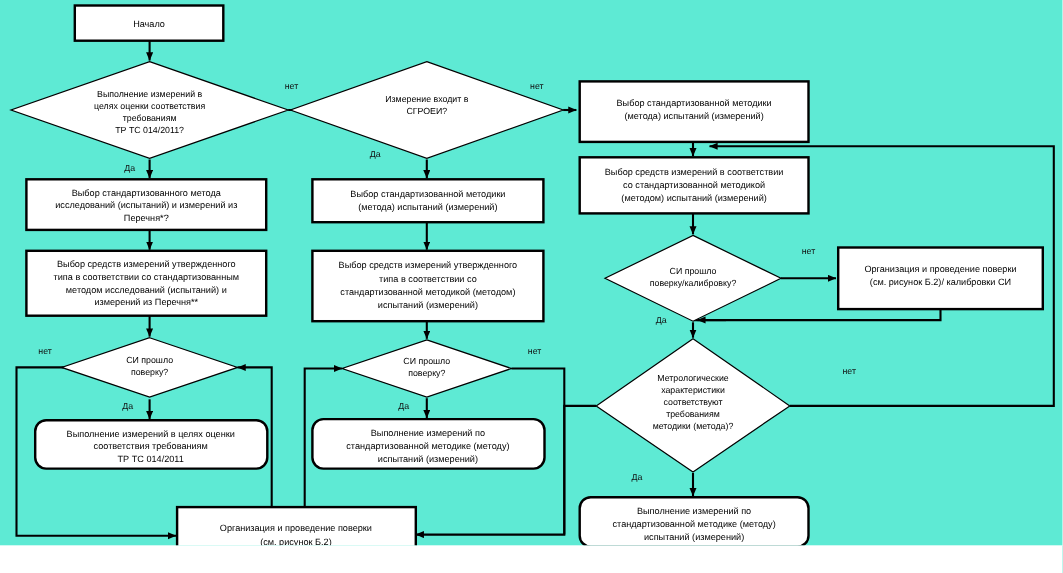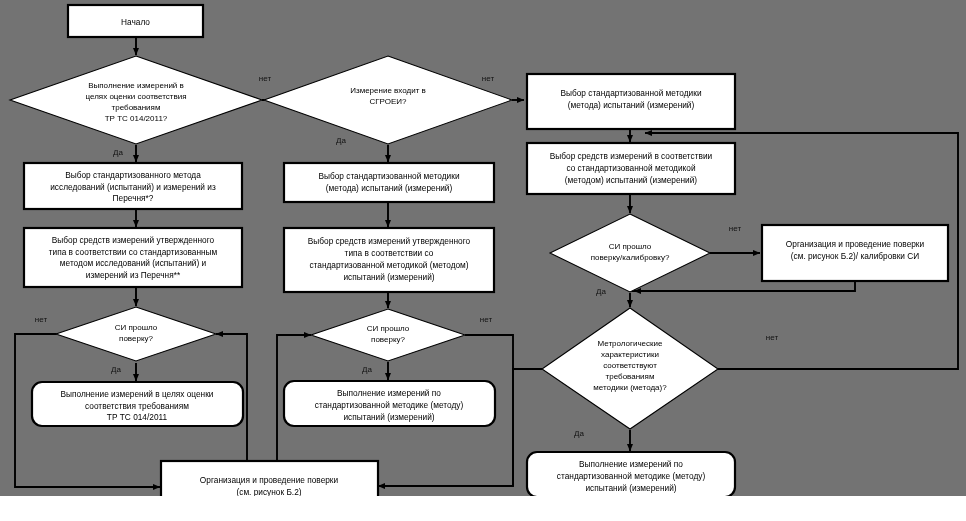--- a/index.html
+++ b/index.html
@@ -1,17 +1,17 @@
 <!DOCTYPE html>
 <html><head>
 <meta charset="utf-8">
 <style>
   html,body{margin:0;padding:0;background:#ffffff;}
   body{font-family:"Liberation Sans","DejaVu Sans",sans-serif;}
-  #chart-root{position:relative;width:966px;height:496px;background:#737373;overflow:hidden;}
+  #chart-root{position:relative;width:966px;height:496px;background:#5eead4;overflow:hidden;}
   svg#flow{position:absolute;left:0;top:0;width:966px;height:521px;display:block;}
   .shape-stroke-thick{stroke:#000000;stroke-width:2.2;fill:#ffffff;}
   .shape-stroke-thin{stroke:#000000;stroke-width:1.1;fill:#ffffff;}
   .conn{stroke:#000000;fill:none;stroke-width:1.9;}
   text{font-family:"Liberation Sans","DejaVu Sans",sans-serif;fill:#000000;}
   .node-text{font-size:8.3px;text-anchor:middle;}
   .diamond-text{font-size:8.0px;text-anchor:middle;}
   .edge-label{font-size:8.0px;text-anchor:middle;fill:#111111;}
 </style>
 </head>

